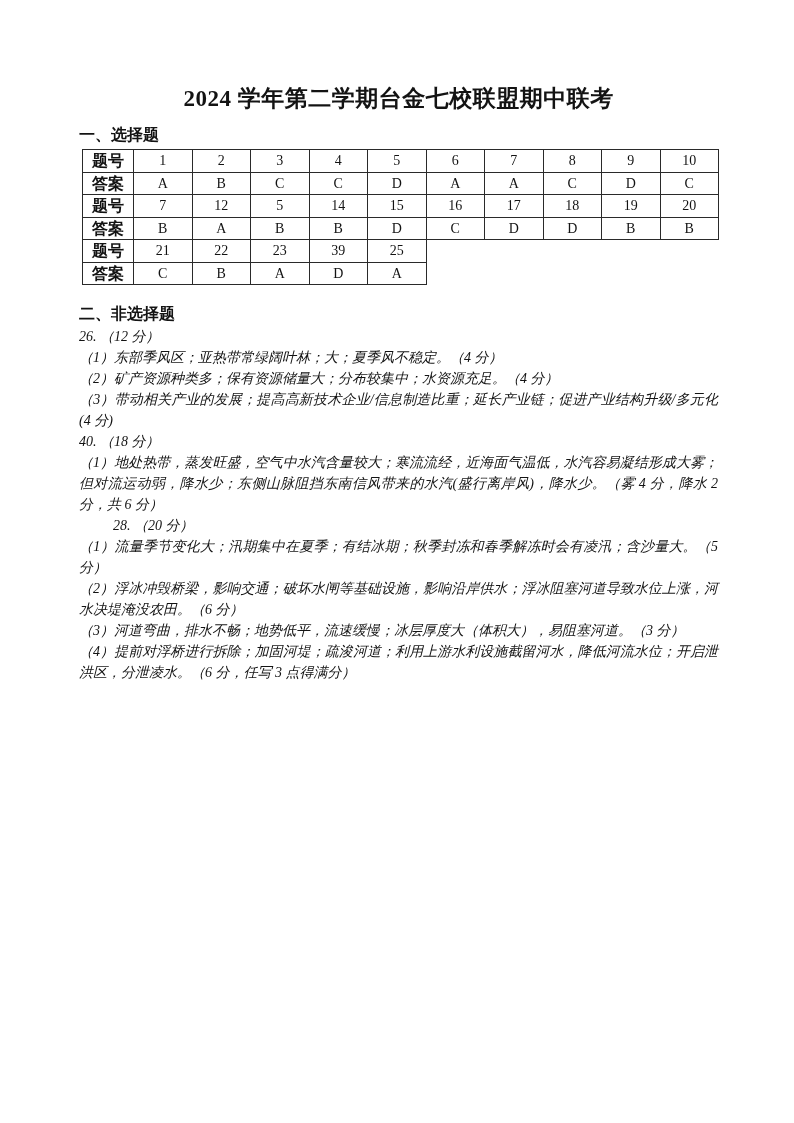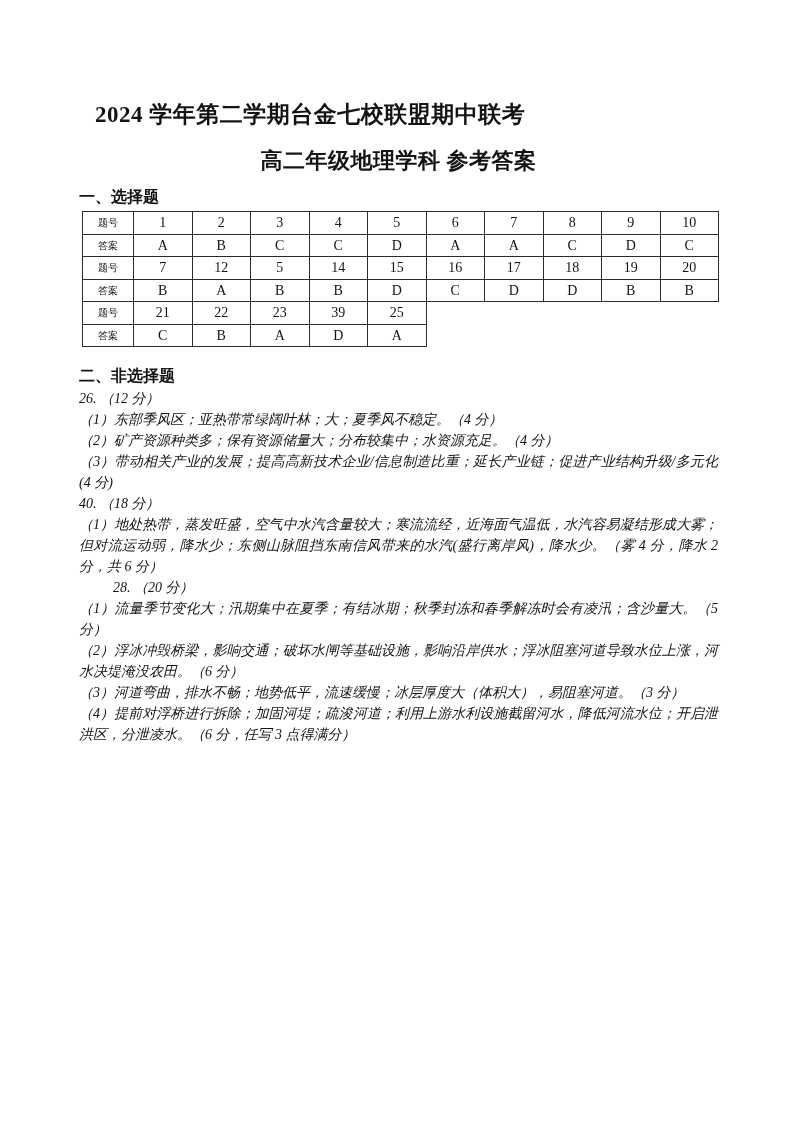--- a/index.html
+++ b/index.html
@@ -12,21 +12,22 @@
   .page {
     position: relative;
     width: 794px;
     height: 1123px;
     background: #ffffff;
     box-sizing: border-box;
     padding: 84px 76px 0 79px;
     overflow: hidden;
   }
   .doc-title {
-    margin: 16px;
+    margin: 0;
+    text-align: center;
     font-size: 23px;
     line-height: 30px;
     font-weight: bold;
     letter-spacing: 0.5px;
   }
   .doc-subtitle {
     margin: 8px 0 0 0;
     text-align: center;
     font-size: 22px;
     line-height: 30px;
@@ -54,22 +55,22 @@
   table.answer-table td {
     border: 1px solid #2a2a2a;
     height: 21.5px;
     padding: 0;
     text-align: center;
     vertical-align: middle;
     font-size: 14px;
     line-height: 21px;
   }
   table.answer-table th {
-    font-weight: normal;
-    font-size: 10px;
+    font-weight: bold;
+    font-size: 16px;
   }
   table.answer-table td.blank {
     border: none;
   }
   .answers {
     margin-top: 1px;
     font-size: 14px;
     line-height: 21px;
     text-align: justify;
     font-style: italic;
@@ -81,21 +82,20 @@
   .answers p.indent2 {
     text-indent: 34px;
   }
 </style>
 </head>
 <body>
 
 <div class="page">
 
   <h1 class="doc-title">2024 学年第二学期台金七校联盟期中联考</h1>
-  <h2 class="doc-subtitle">高二年级地理学科 参考答案</h2>
 
   <h3 class="section-heading">一、选择题</h3>
 
   <table class="answer-table">
     <colgroup>
       <col class="hdr-col">
       <col class="num-col">
         <col class="num-col">
         <col class="num-col">
         <col class="num-col">

